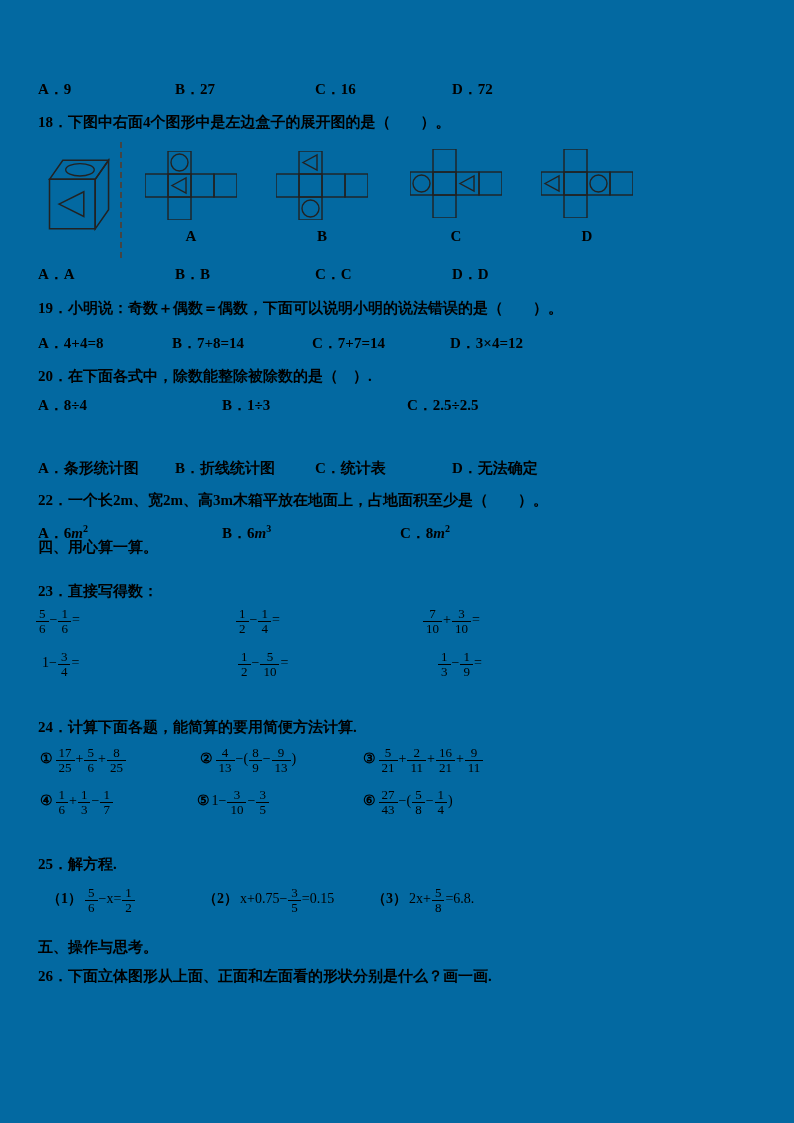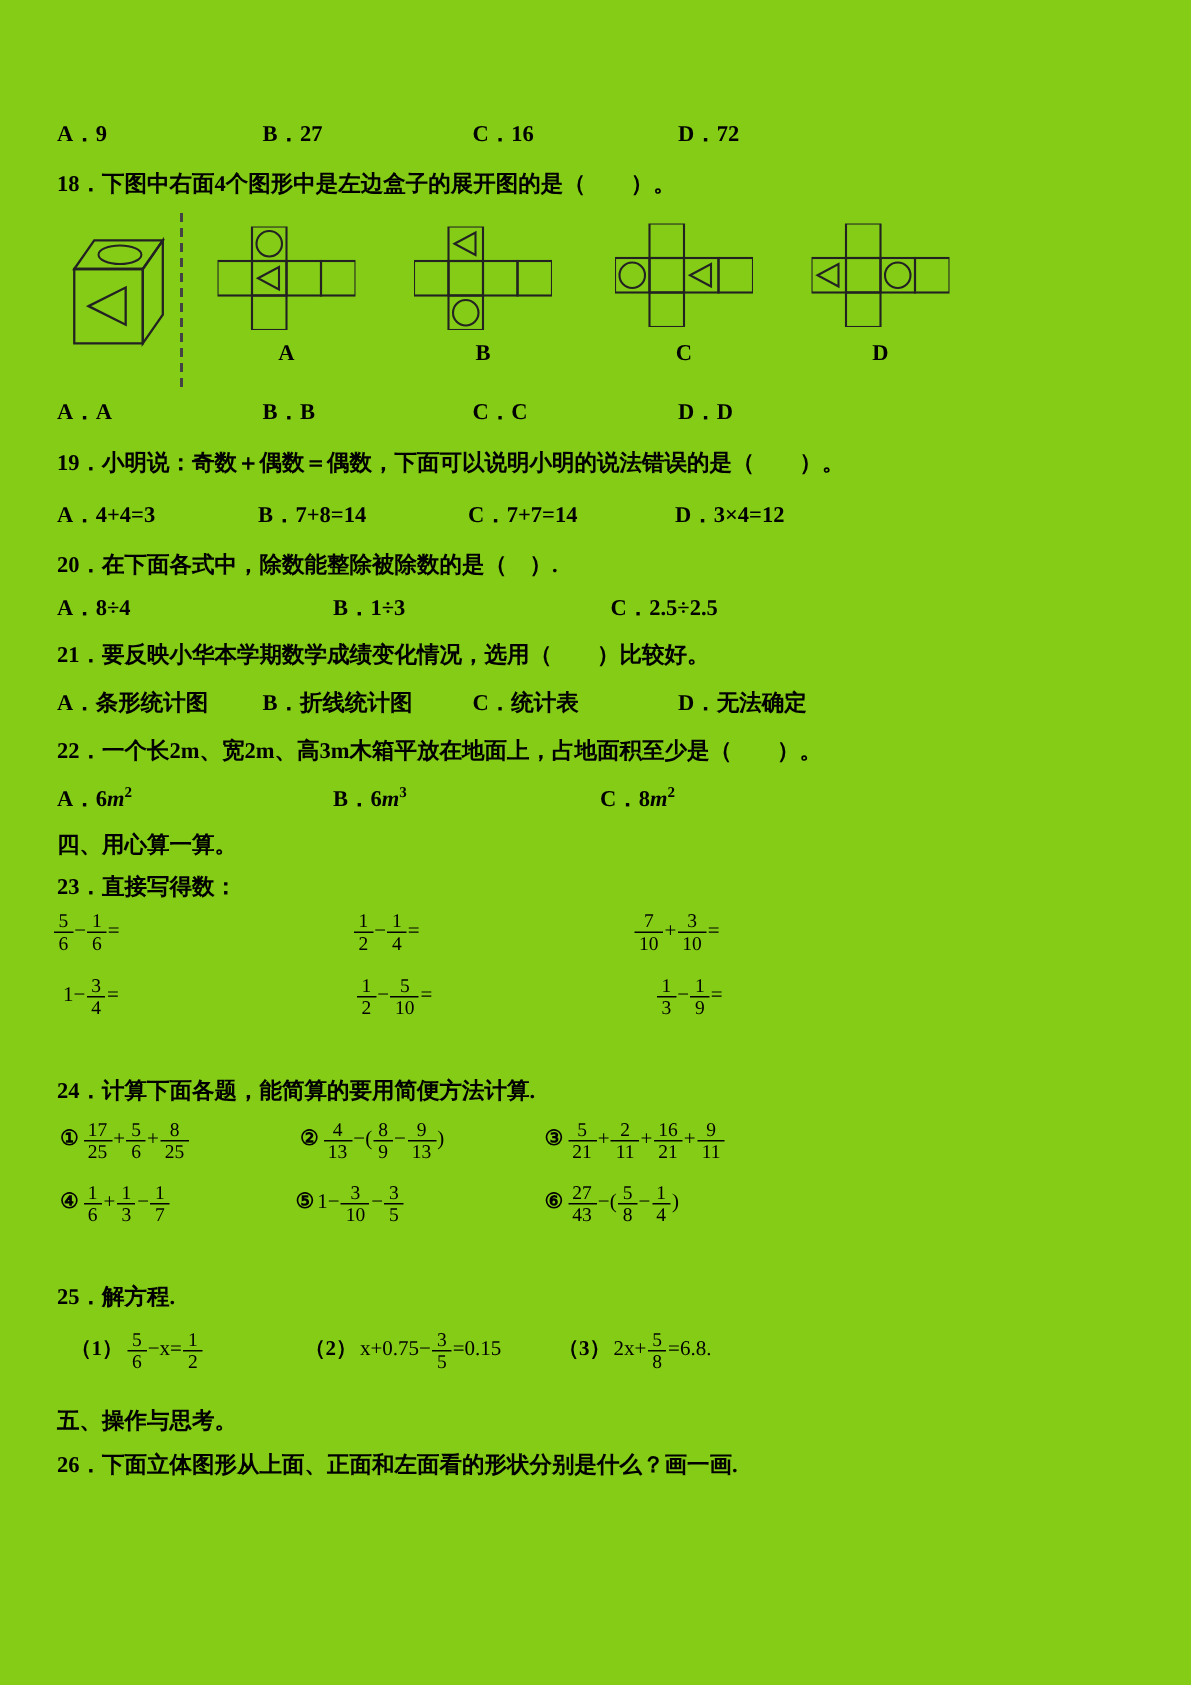--- a/index.html
+++ b/index.html
@@ -1,20 +1,20 @@
 <!DOCTYPE html>
 <html><head>
 <meta charset="utf-8">
 <style>
   html,body{margin:0;padding:0;background:#e8e8e8;}
   .page{
     position:relative;
     width:794px;height:1123px;
     margin:0 auto;
-    background:#84cc16;
+    background:#0369a1;
     font-family:"Liberation Serif","DejaVu Serif",serif;
     color:#000;
     overflow:hidden;
   }
   .row{position:absolute;white-space:nowrap;font-size:15px;}
   .stem{font-weight:bold;left:38px;}
   .sec-title{font-weight:bold;left:38px;font-size:15px;}
   .opt{position:absolute;font-weight:bold;font-size:15px;}
   .expr{position:absolute;font-size:14px;font-weight:normal;}
   .frac{display:inline-block;text-align:center;vertical-align:middle;line-height:1.05;margin:0 1px;}
@@ -120,49 +120,48 @@
 
   <div class="row" style="top:265px;left:0;width:794px;">
     <span class="opt" style="left:38px;">A．A</span>
     <span class="opt" style="left:175px;">B．B</span>
     <span class="opt" style="left:315px;">C．C</span>
     <span class="opt" style="left:452px;">D．D</span>
   </div>
 
   <div class="row stem" style="top:299px;">19．小明说：奇数＋偶数＝偶数，下面可以说明小明的说法错误的是（　　）。</div>
   <div class="row" style="top:334px;left:0;width:794px;">
-    <span class="opt" style="left:38px;">A．4+4=3</span>
+    <span class="opt" style="left:38px;">A．4+4=8</span>
     <span class="opt" style="left:172px;">B．7+8=14</span>
     <span class="opt" style="left:312px;">C．7+7=14</span>
     <span class="opt" style="left:450px;">D．3×4=12</span>
   </div>
 
   <div class="row stem" style="top:367px;">20．在下面各式中，除数能整除被除数的是（　）.</div>
   <div class="row" style="top:396px;left:0;width:794px;">
     <span class="opt" style="left:38px;">A．8÷4</span>
     <span class="opt" style="left:222px;">B．1÷3</span>
     <span class="opt" style="left:407px;">C．2.5÷2.5</span>
   </div>
 
-  <div class="row stem" style="top:427px;">21．要反映小华本学期数学成绩变化情况，选用（　　）比较好。</div>
   <div class="row" style="top:459px;left:0;width:794px;">
     <span class="opt" style="left:38px;">A．条形统计图</span>
     <span class="opt" style="left:175px;">B．折线统计图</span>
     <span class="opt" style="left:315px;">C．统计表</span>
     <span class="opt" style="left:452px;">D．无法确定</span>
   </div>
 
   <div class="row stem" style="top:491px;">22．一个长2m、宽2m、高3m木箱平放在地面上，占地面积至少是（　　）。</div>
   <div class="row" style="top:523px;left:0;width:794px;">
     <span class="opt" style="left:38px;"><span>A．6</span><i>m</i><sup>2</sup></span>
     <span class="opt" style="left:222px;"><span>B．6</span><i>m</i><sup>3</sup></span>
     <span class="opt" style="left:400px;"><span>C．8</span><i>m</i><sup>2</sup></span>
   </div>
 
-  <div class="row sec-title" style="top:554px;text-align:center;">四、用心算一算。</div>
+  <div class="row sec-title" style="top:538px;text-align:center;">四、用心算一算。</div>
 
   <div class="row stem" style="top:582px;">23．直接写得数：</div>
   <div class="row" style="top:607px;left:0;width:794px;">
     <span class="expr" style="left:35px;"><span class="frac"><span class="num">5</span><span class="den">6</span></span><span>−</span><span class="frac"><span class="num">1</span><span class="den">6</span></span><span>=</span></span>
     <span class="expr" style="left:235px;"><span class="frac"><span class="num">1</span><span class="den">2</span></span><span>−</span><span class="frac"><span class="num">1</span><span class="den">4</span></span><span>=</span></span>
     <span class="expr" style="left:422px;"><span class="frac"><span class="num">7</span><span class="den">10</span></span><span>+</span><span class="frac"><span class="num">3</span><span class="den">10</span></span><span>=</span></span>
   </div>
   <div class="row" style="top:650px;left:0;width:794px;">
     <span class="expr" style="left:42px;"><span>1−</span><span class="frac"><span class="num">3</span><span class="den">4</span></span><span>=</span></span>
     <span class="expr" style="left:237px;"><span class="frac"><span class="num">1</span><span class="den">2</span></span><span>−</span><span class="frac"><span class="num">5</span><span class="den">10</span></span><span>=</span></span>

